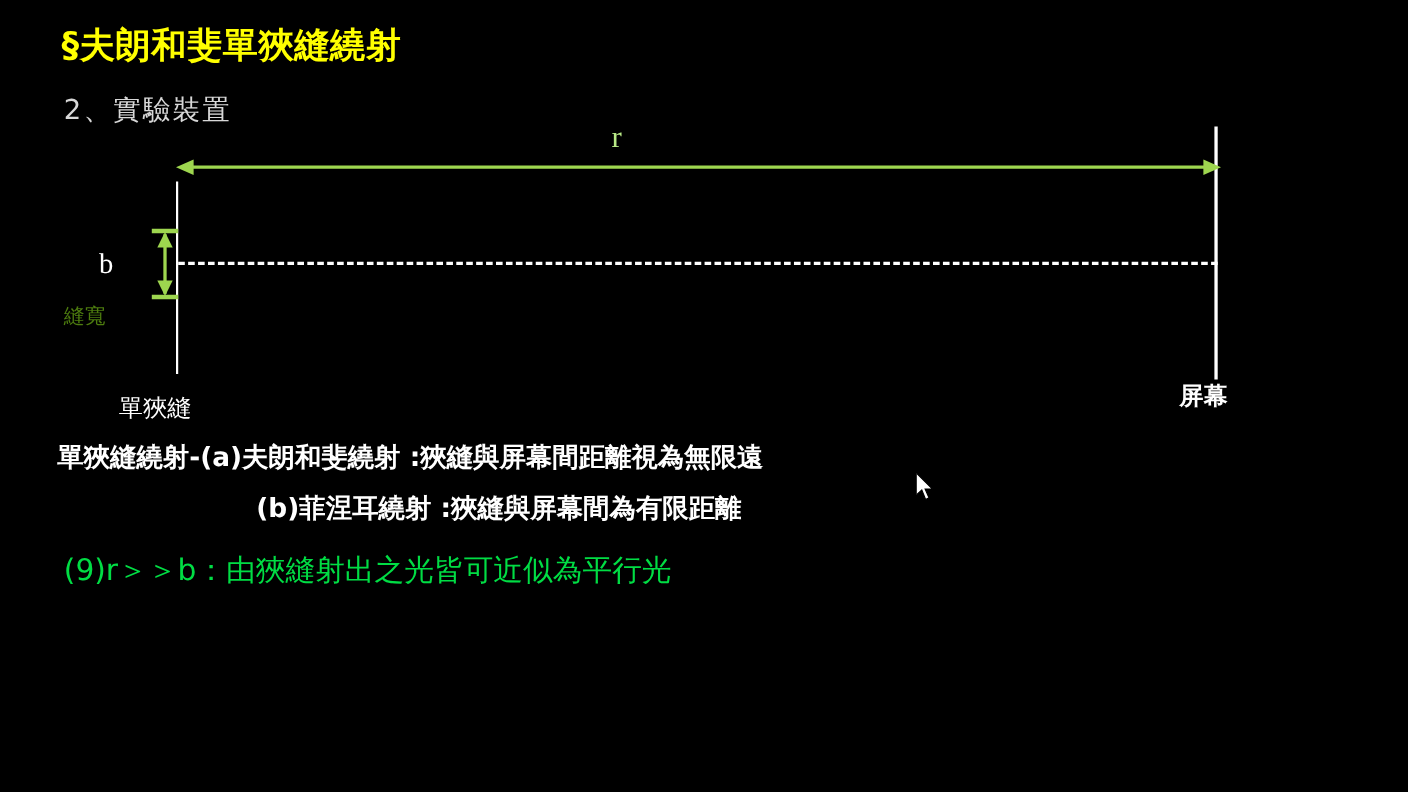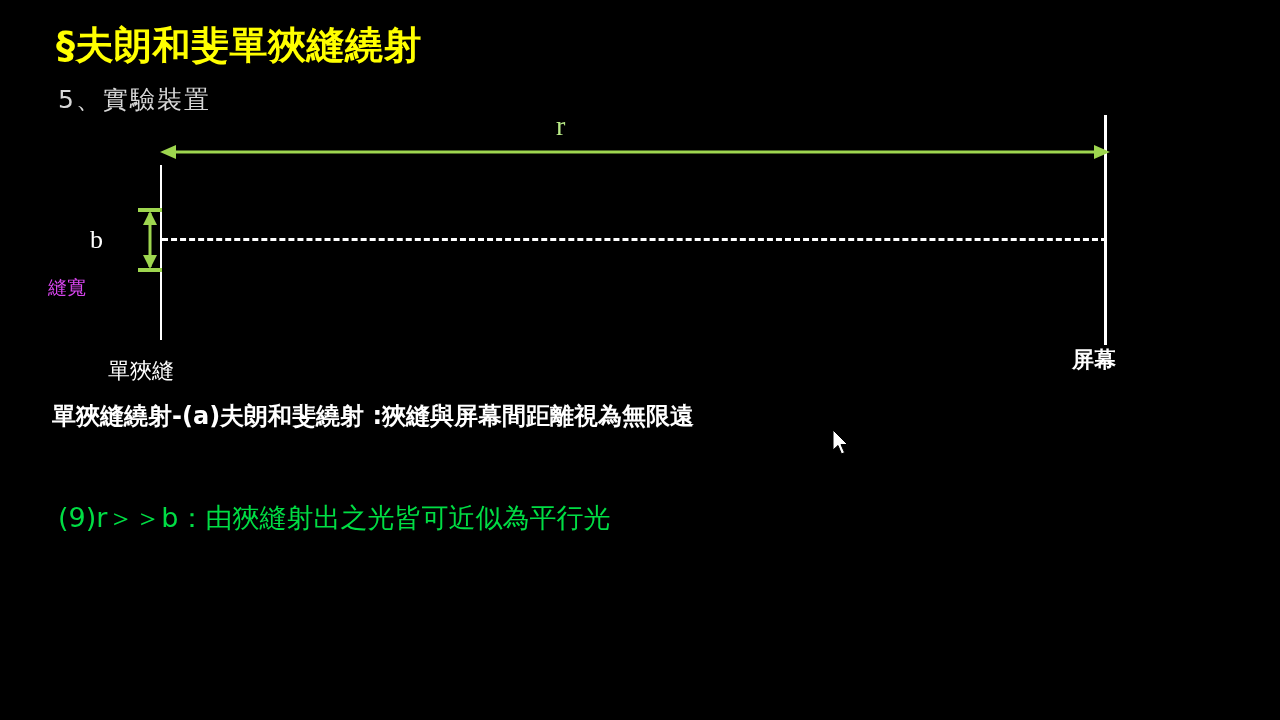--- a/index.html
+++ b/index.html
@@ -18,21 +18,21 @@
   .slide {
     position: absolute;
     inset: 0;
   }
 
   
   .title {
     position: absolute;
     left: 56px;
     top: 20px;
-    font-size: 38px;
+    font-size: 32px;
     font-weight: bold;
     color: #ffff00;
     letter-spacing: 0.5px;
     white-space: nowrap;
   }
   .subtitle {
     position: absolute;
     left: 58px;
     top: 83px;
     font-size: 25px;
@@ -92,24 +92,24 @@
   .b-label {
     position: absolute;
     left: 90px;
     top: 225px;
     font-size: 26px;
     color: #ffffff;
     font-family: "Liberation Serif", serif;
   }
   .b-sub-label {
     position: absolute;
-    left: 48px;
+    left: 58px;
     top: 275px;
     font-size: 19px;
-    color: #d946ef;
+    color: #4d7c0f;
     white-space: nowrap;
   }
   
   .b-arrow {
     position: absolute;
     left: 130px;
     top: 205px;
     width: 40px;
     height: 70px;
   }
@@ -179,21 +179,21 @@
     width: 18px;
     height: 26px;
   }
 </style>
 </head>
 <body>
 
 <div class="slide">
 
   <div class="title">§夫朗和斐單狹縫繞射</div>
-  <div class="subtitle">5、實驗裝置</div>
+  <div class="subtitle">2、實驗裝置</div>
 
   <div class="diagram">
 
     <div class="slit-line"></div>
     <div class="screen-line"></div>
 
     <div class="r-label">r</div>
 
     <svg class="r-arrow" viewBox="0 0 950 24" width="950" height="24">
       <line x1="12" y1="12" x2="938" y2="12" stroke="#9ed64f" stroke-width="3"></line>
@@ -212,19 +212,20 @@
       <polygon points="20,64 13,50 27,50" fill="#9ed64f"></polygon>
     </svg>
 
     <div class="axis-dash"></div>
 
     <div class="slit-label">單狹縫</div>
     <div class="screen-label">屏幕</div>
   </div>
 
   <div class="line-a">單狹縫繞射-(a)夫朗和斐繞射 :狹縫與屏幕間距離視為無限遠</div>
+  <div class="line-b">(b)菲涅耳繞射 :狹縫與屏幕間為有限距離</div>
   <div class="line-c">(9)r＞＞b：由狹縫射出之光皆可近似為平行光</div>
 
   <svg class="cursor" viewBox="0 0 18 26" width="18" height="26">
     <polygon points="0,0 0,20 5,15.5 8.5,24 11.5,22.5 8,14.5 14.5,14.5" fill="#ffffff" stroke="#000000" stroke-width="1"></polygon>
   </svg>
 
 </div>
 
 </body></html>

